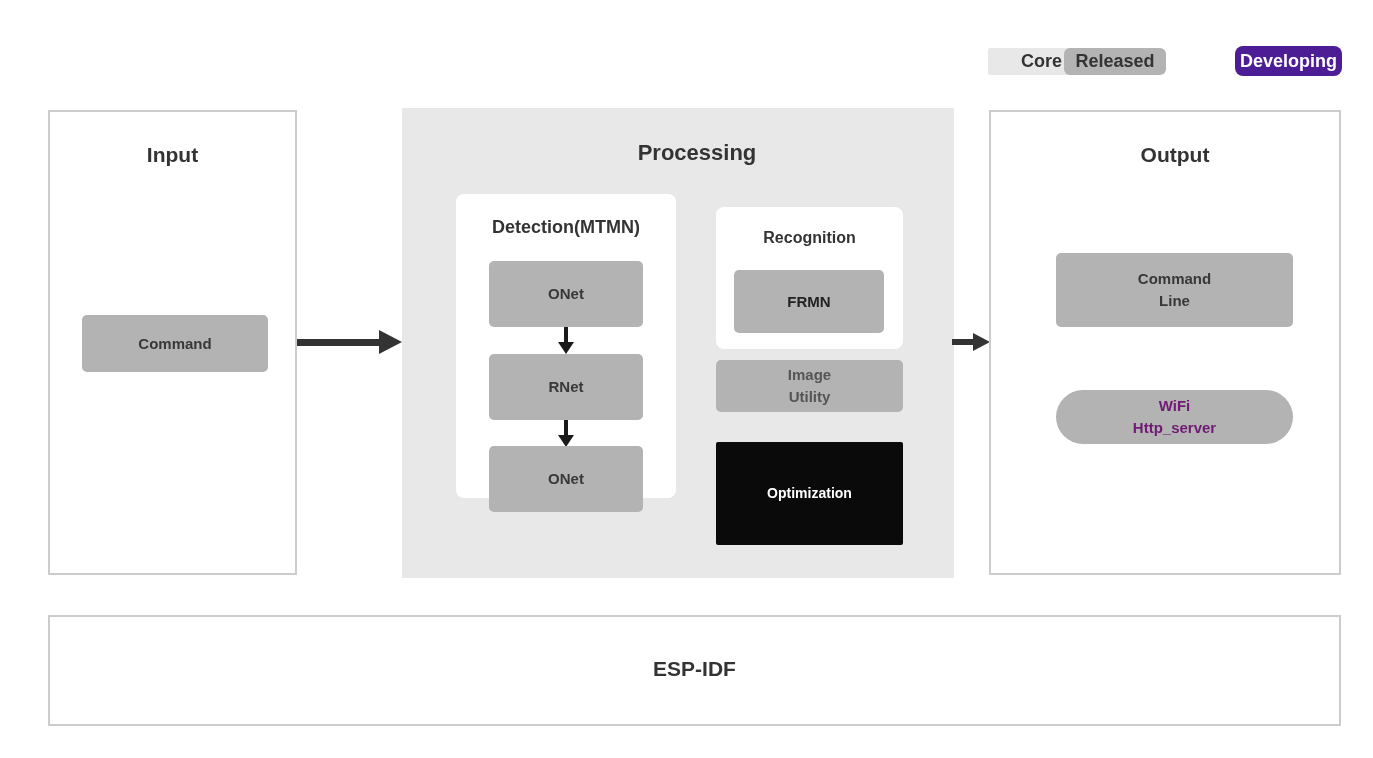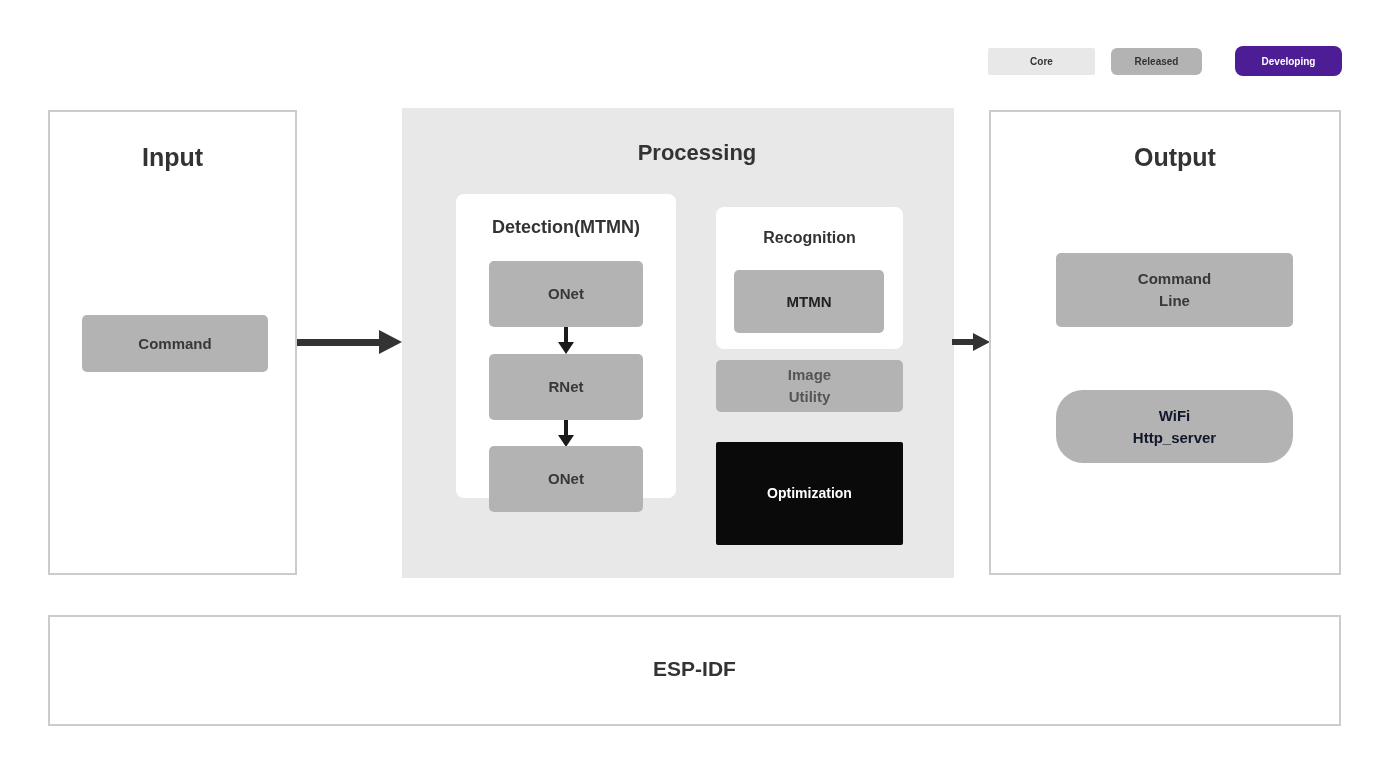--- a/index.html
+++ b/index.html
@@ -16,21 +16,21 @@
   .frame {
     position: absolute;
     background: #ffffff;
     border: 2px solid #cccccc;
     box-sizing: border-box;
   }
   .frame-title {
     font-weight: bold;
     color: #333333;
     text-align: center;
-    font-size: 25px;
+    font-size: 21px;
     margin-top: 31px;
   }
 
   
   .panel {
     position: absolute;
     background: #e8e8e8;
     box-sizing: border-box;
     padding-left: 38px;
   }
@@ -81,21 +81,21 @@
   }
   .node--muted { color: #555555; }
 
   
   .legend-item {
     position: absolute;
     display: flex;
     align-items: center;
     justify-content: center;
     font-weight: bold;
-    font-size: 10px;
+    font-size: 18px;
     color: #333333;
     box-sizing: border-box;
   }
   .legend-item.core { background: #e8e8e8; border-radius: 2px; }
   .legend-item.released { background: #b3b3b3; border-radius: 6px; }
   .legend-item.developing { background: #4c1d95; color: #ffffff; border-radius: 8px; }
 
   
   .h-arrow { position: absolute; }
   .h-arrow .shaft { position: absolute; background: #333333; }
@@ -136,21 +136,21 @@
     font-size: 21px;
     color: #333333;
   }
 </style>
 </head>
 <body>
 
 <div class="canvas">
 
   <div class="legend-item core" style="left:988px; top:48px; width:107px; height:27px;">Core</div>
-  <div class="legend-item released" style="left:1111px; top:48px; width:91px; height:27px;">Released</div>
+  <div class="legend-item released" style="left:1064px; top:48px; width:102px; height:27px;">Released</div>
   <div class="legend-item developing" style="left:1235px; top:46px; width:107px; height:30px;">Developing</div>
 
   <div class="frame" style="left:48px; top:110px; width:249px; height:465px;">
     <div class="frame-title">Input</div>
     <div class="node" style="left:32px; top:203px; width:186px; height:57px;">Command</div>
   </div>
 
   <div class="h-arrow in">
     <div class="shaft"></div>
     <div class="head"></div>
@@ -169,21 +169,21 @@
       <div class="node" style="left:33px; top:160px; width:154px; height:66px;">RNet</div>
       <div class="v-arrow" style="left:102px; top:226px;">
         <div class="shaft"></div>
         <div class="head"></div>
       </div>
       <div class="node" style="left:33px; top:252px; width:154px; height:66px;">ONet</div>
     </div>
 
     <div class="subpanel" style="left:314px; top:99px; width:187px; height:142px;">
       <div class="subpanel-title recognition">Recognition</div>
-      <div class="node" style="left:18px; top:63px; width:150px; height:63px; color:#222222;">MTMN</div>
+      <div class="node" style="left:18px; top:63px; width:150px; height:63px; color:#222222;">FRMN</div>
     </div>
 
     <div class="node node--muted" style="left:314px; top:252px; width:187px; height:52px;">
       <span>Image</span>
       <span>Utility</span>
     </div>
 
     <div class="node node--dark" style="left:314px; top:334px; width:187px; height:103px;">Optimization</div>
   </div>
 
@@ -191,21 +191,21 @@
     <div class="shaft"></div>
     <div class="head"></div>
   </div>
 
   <div class="frame" style="left:989px; top:110px; width:352px; height:465px;padding-left:20px;">
     <div class="frame-title">Output</div>
     <div class="node" style="left:65px; top:141px; width:237px; height:74px;">
       <span>Command</span>
       <span>Line</span>
     </div>
-    <div class="node" style="left:65px; top:278px; width:237px; height:73px; color:#0f172a;border-radius:27px;">
+    <div class="node" style="left:65px; top:278px; width:237px; height:54px; color:#701a75;border-radius:27px;">
       <span>WiFi</span>
       <span>Http_server</span>
     </div>
   </div>
 
   <div class="frame" style="left:48px; top:615px; width:1293px; height:111px;">
     <div class="esp-title">ESP-IDF</div>
   </div>
 
 </div>

